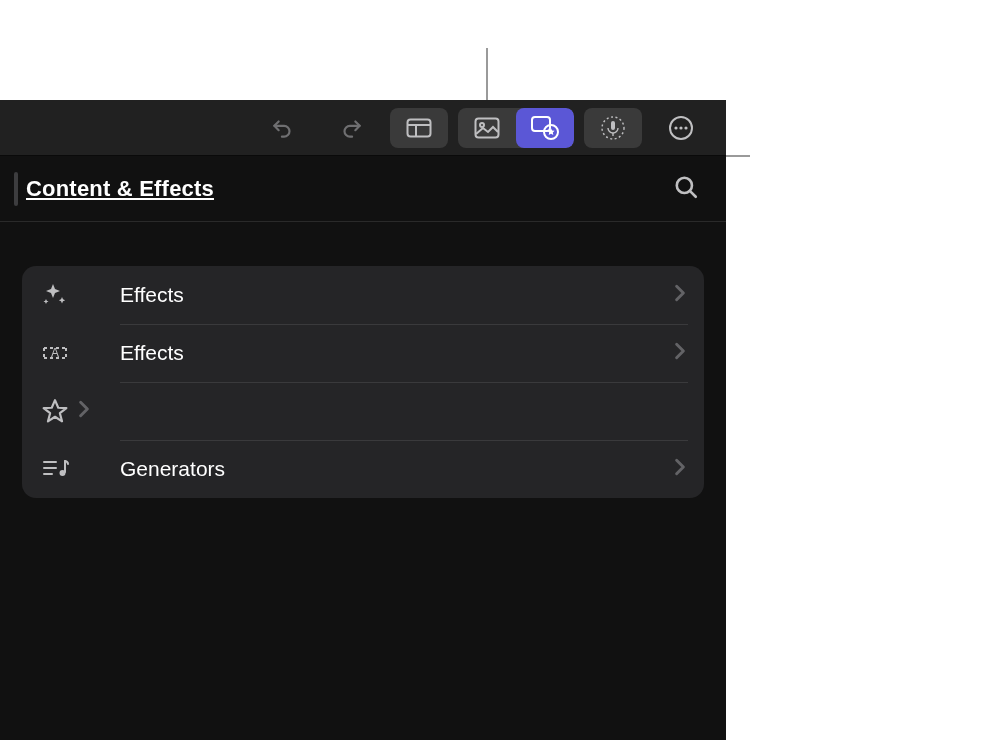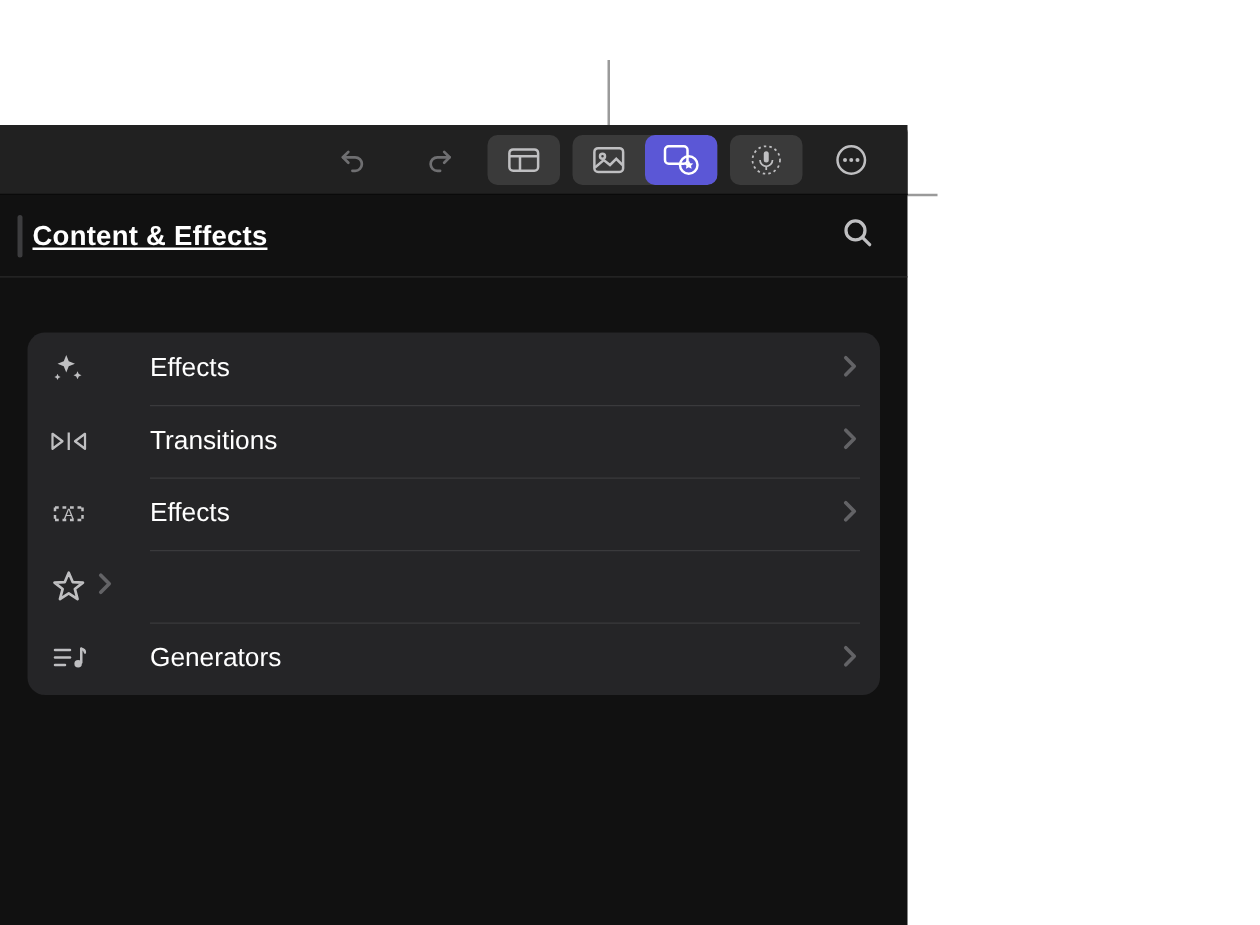--- a/index.html
+++ b/index.html
@@ -287,35 +287,20 @@
           </svg>
         </div>
         <div class="row-label">Effects</div>
         <div class="row-chevron">
           <svg width="12" height="18" viewBox="0 0 10 16" fill="none" stroke="currentColor" stroke-width="2.6" stroke-linecap="round" stroke-linejoin="round">
             <polyline points="2,2 8,8 2,14"></polyline>
           </svg>
         </div>
       </div>
 
-      <div class="row">
-        <div class="row-icon">
-          <svg width="30" height="20" viewBox="0 0 30 20" fill="none" stroke="currentColor" stroke-width="1.8" stroke-linejoin="round">
-            <polygon points="2,4 10,10 2,16" fill="none"></polygon>
-            <line x1="15" y1="3" x2="15" y2="17"></line>
-            <polygon points="28,4 20,10 28,16" fill="none"></polygon>
-          </svg>
-        </div>
-        <div class="row-label">Transitions</div>
-        <div class="row-chevron">
-          <svg width="12" height="18" viewBox="0 0 10 16" fill="none" stroke="currentColor" stroke-width="2.6" stroke-linecap="round" stroke-linejoin="round">
-            <polyline points="2,2 8,8 2,14"></polyline>
-          </svg>
-        </div>
-      </div>
 
       <div class="row">
         <div class="row-icon">
           <svg width="28" height="22" viewBox="0 0 28 22" fill="none" stroke="currentColor" stroke-width="2">
             <path d="M3 6 h22 M3 6 v10 M25 6 v10 M3 16 h22" stroke-dasharray="3 3"></path>
             <text x="14" y="15" text-anchor="middle" font-size="12" font-family="Arial" fill="currentColor" stroke="none">A</text>
           </svg>
         </div>
         <div class="row-label">Effects</div>
         <div class="row-chevron">

